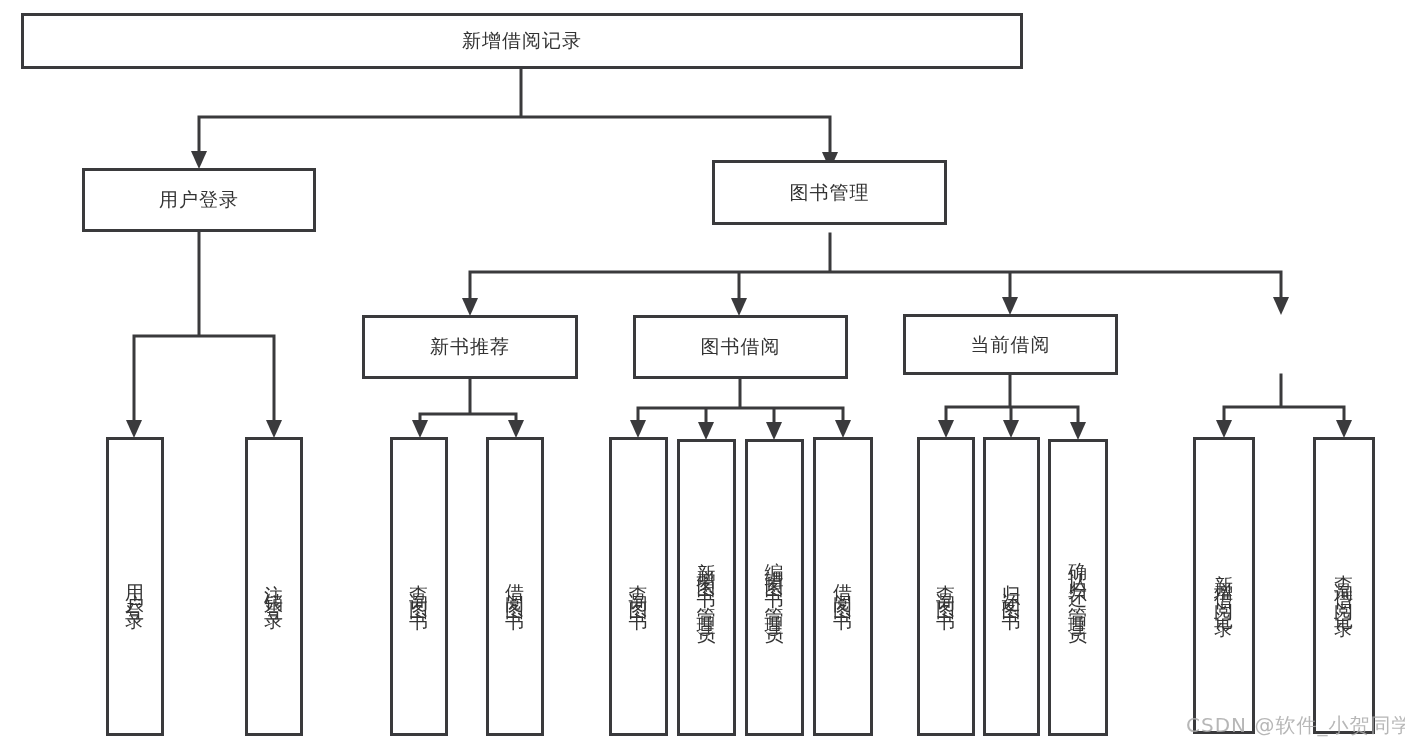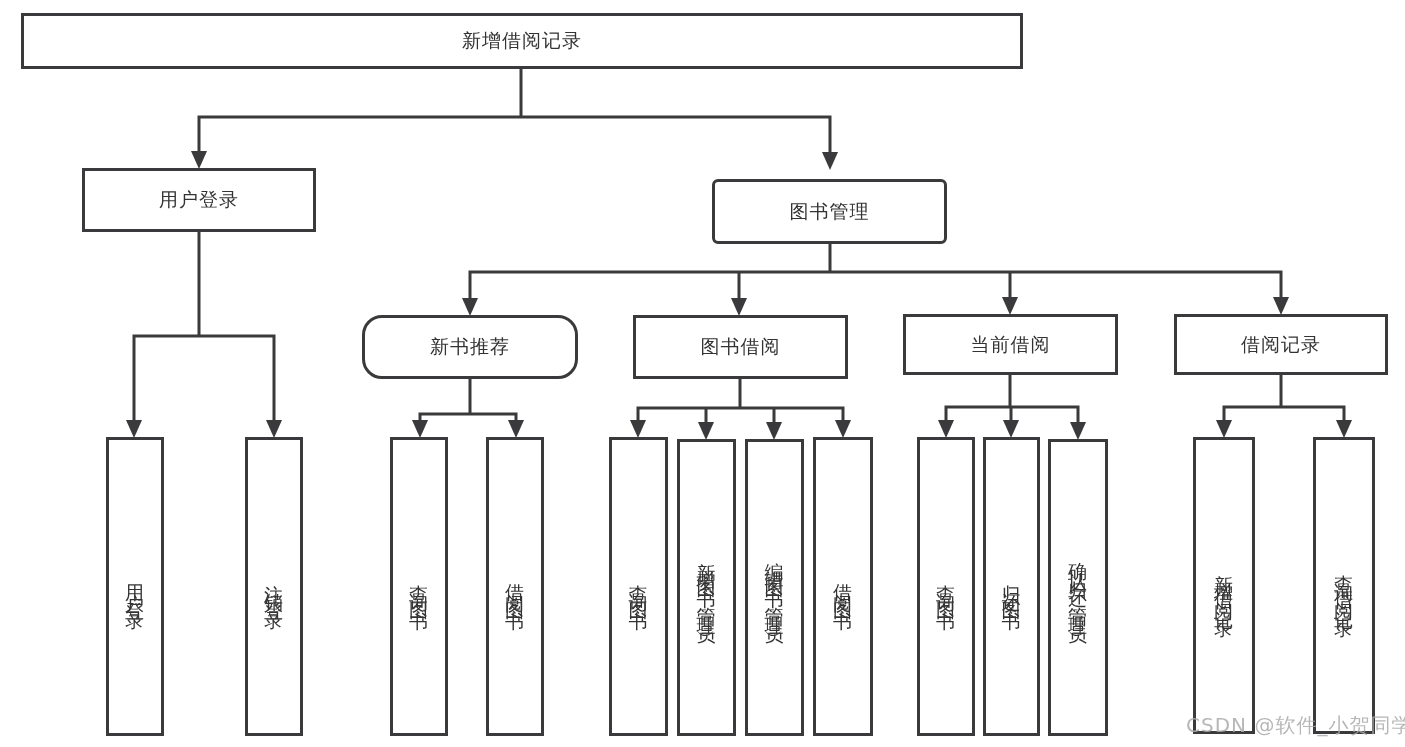--- a/index.html
+++ b/index.html
@@ -43,22 +43,22 @@
     color: #ababab;
     opacity: 0.85;
     letter-spacing: 1px;
     white-space: nowrap;
     z-index: 5;
   }
 
   
   .n-root            { left: 21px;   top: 13px;  width: 1002px; height: 56px; }
   .n-user-login      { left: 82px;   top: 168px; width: 234px;  height: 64px; }
-  .n-book-mgmt       { left: 712px;  top: 179px; width: 235px;  height: 65px; border-radius: 6px; }
-  .n-new-book-rec    { left: 362px;  top: 315px; width: 216px;  height: 64px; border-radius: 20px; }
+  .n-book-mgmt       { left: 712px;  top: 160px; width: 235px;  height: 65px; }
+  .n-new-book-rec    { left: 362px;  top: 315px; width: 216px;  height: 64px; }
   .n-book-borrow     { left: 633px;  top: 315px; width: 215px;  height: 64px; }
   .n-current-borrow  { left: 903px;  top: 314px; width: 215px;  height: 61px; }
   .n-borrow-records  { left: 1174px; top: 314px; width: 214px;  height: 61px; }
 
   .n-l-user-login    { left: 106px;  top: 437px; width: 58px; height: 299px; }
   .n-l-logout        { left: 245px;  top: 437px; width: 58px; height: 299px; }
   .n-l-nbr-query     { left: 390px;  top: 437px; width: 58px; height: 299px; }
   .n-l-nbr-borrow    { left: 486px;  top: 437px; width: 58px; height: 299px; }
   .n-l-bb-query      { left: 609px;  top: 437px; width: 59px; height: 299px; }
   .n-l-bb-add        { left: 677px;  top: 439px; width: 59px; height: 297px; }
@@ -109,21 +109,20 @@
   </svg>
 
   <div class="box h-text n-root">新增借阅记录</div>
 
   <div class="box h-text n-user-login">用户登录</div>
   <div class="box h-text n-book-mgmt">图书管理</div>
 
   <div class="box h-text n-new-book-rec">新书推荐</div>
   <div class="box h-text n-current-borrow">当前借阅</div>
   <div class="box h-text n-book-borrow">图书借阅</div>
-  <div class="box h-text n-borrow-records">借阅记录</div>
 
   <div class="box v-text n-l-user-login">用户登录</div>
   <div class="box v-text n-l-logout">注销登录</div>
 
   <div class="box v-text n-l-nbr-query">查询图书</div>
   <div class="box v-text n-l-nbr-borrow">借阅图书</div>
 
   <div class="box v-text n-l-bb-query">查询图书</div>
   <div class="box v-text v-tight n-l-bb-add">新增图书（管理员）</div>
   <div class="box v-text v-tight n-l-bb-edit">编辑图书（管理员）</div>

